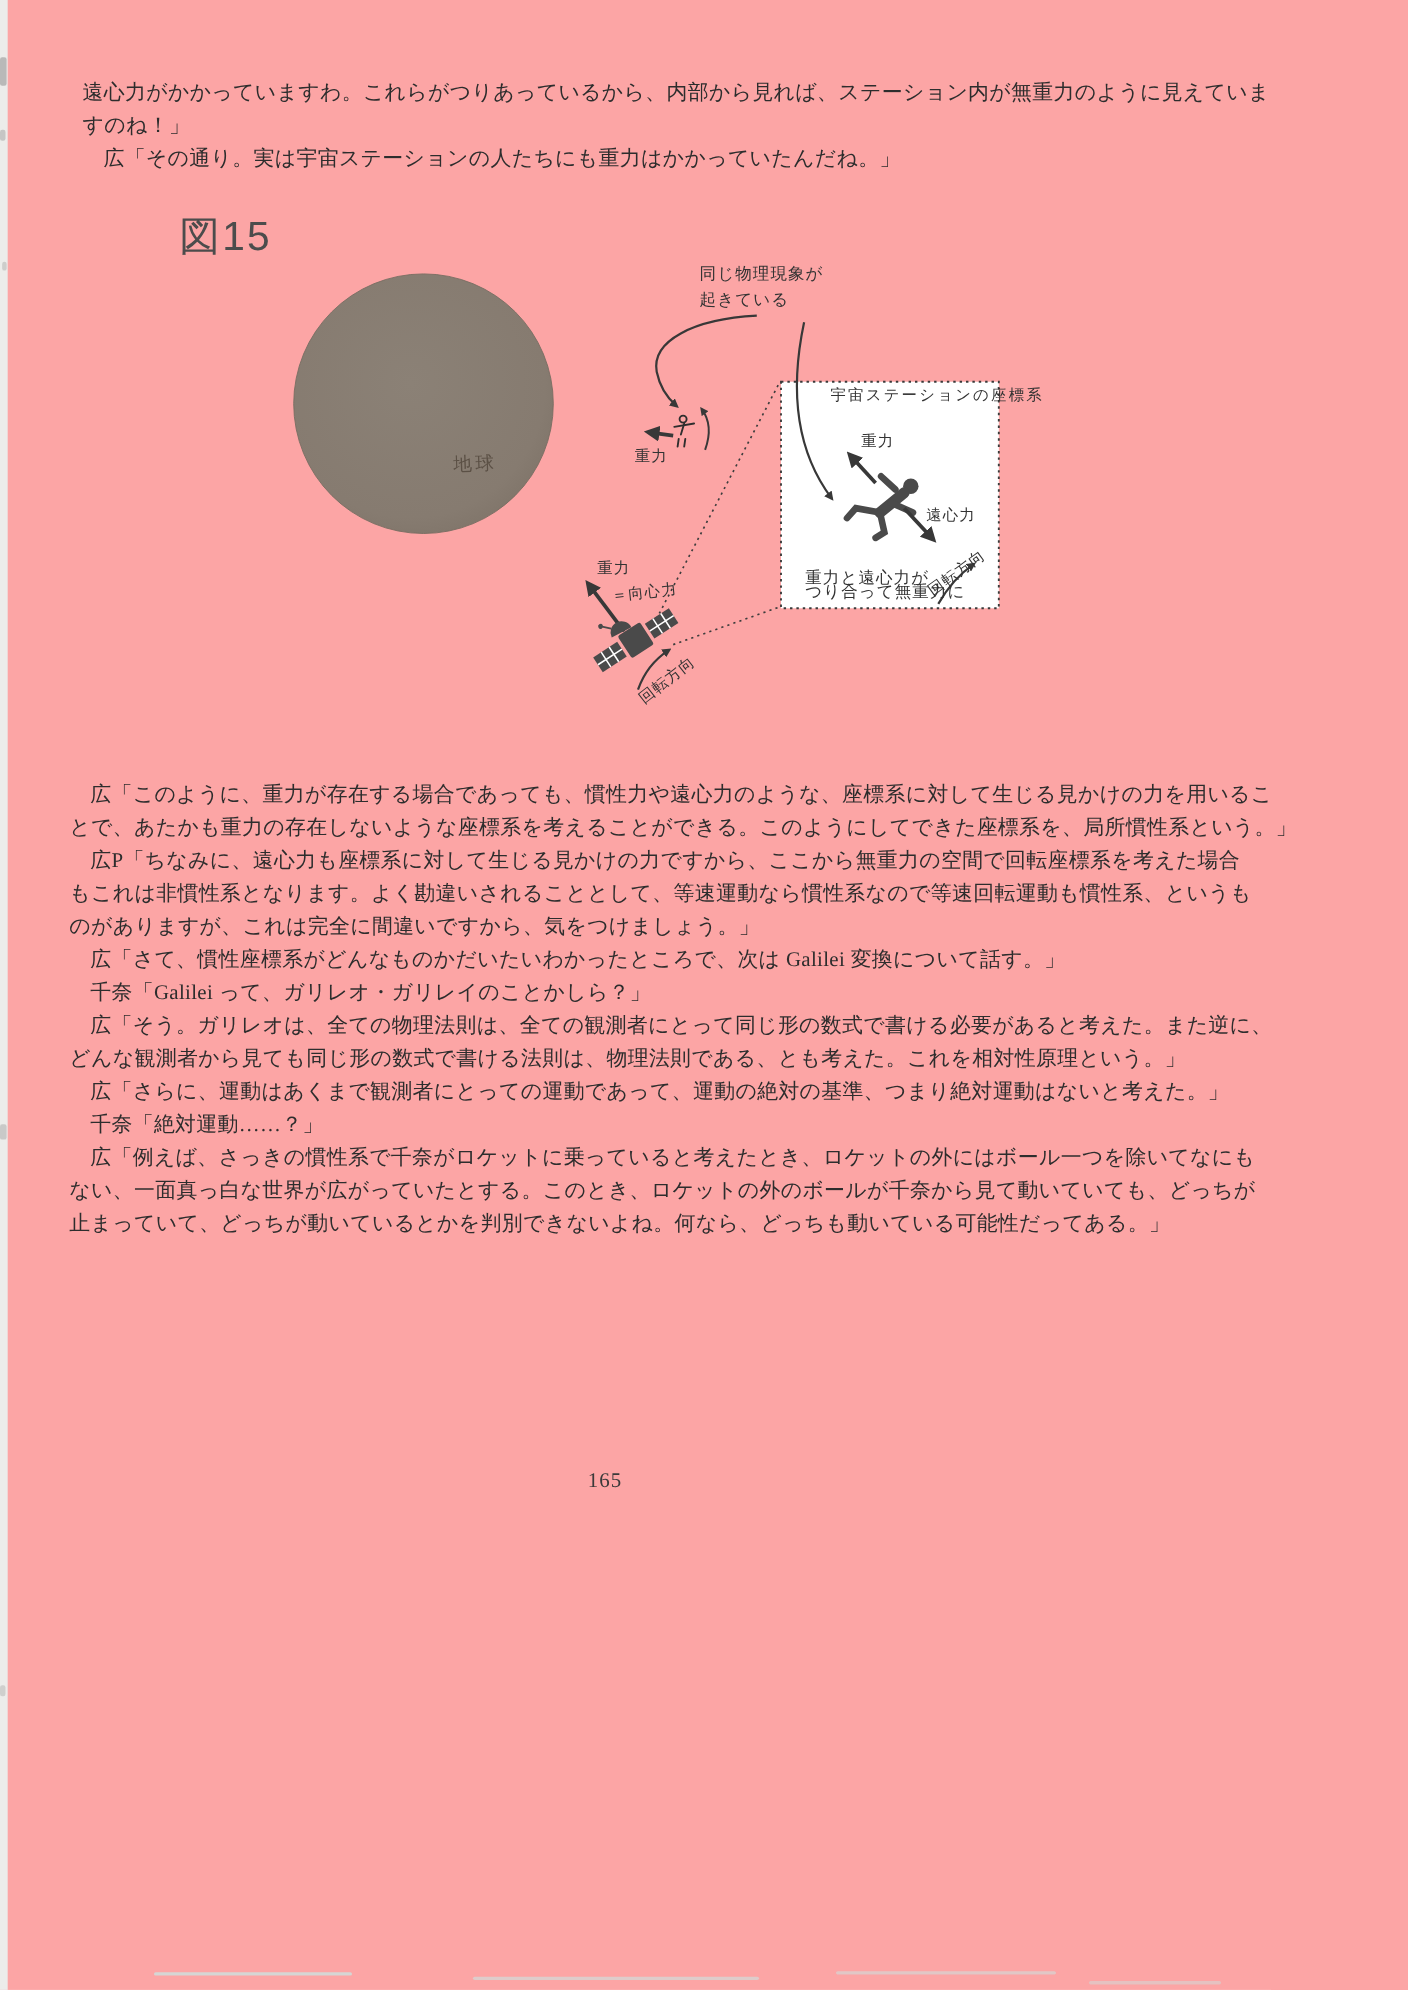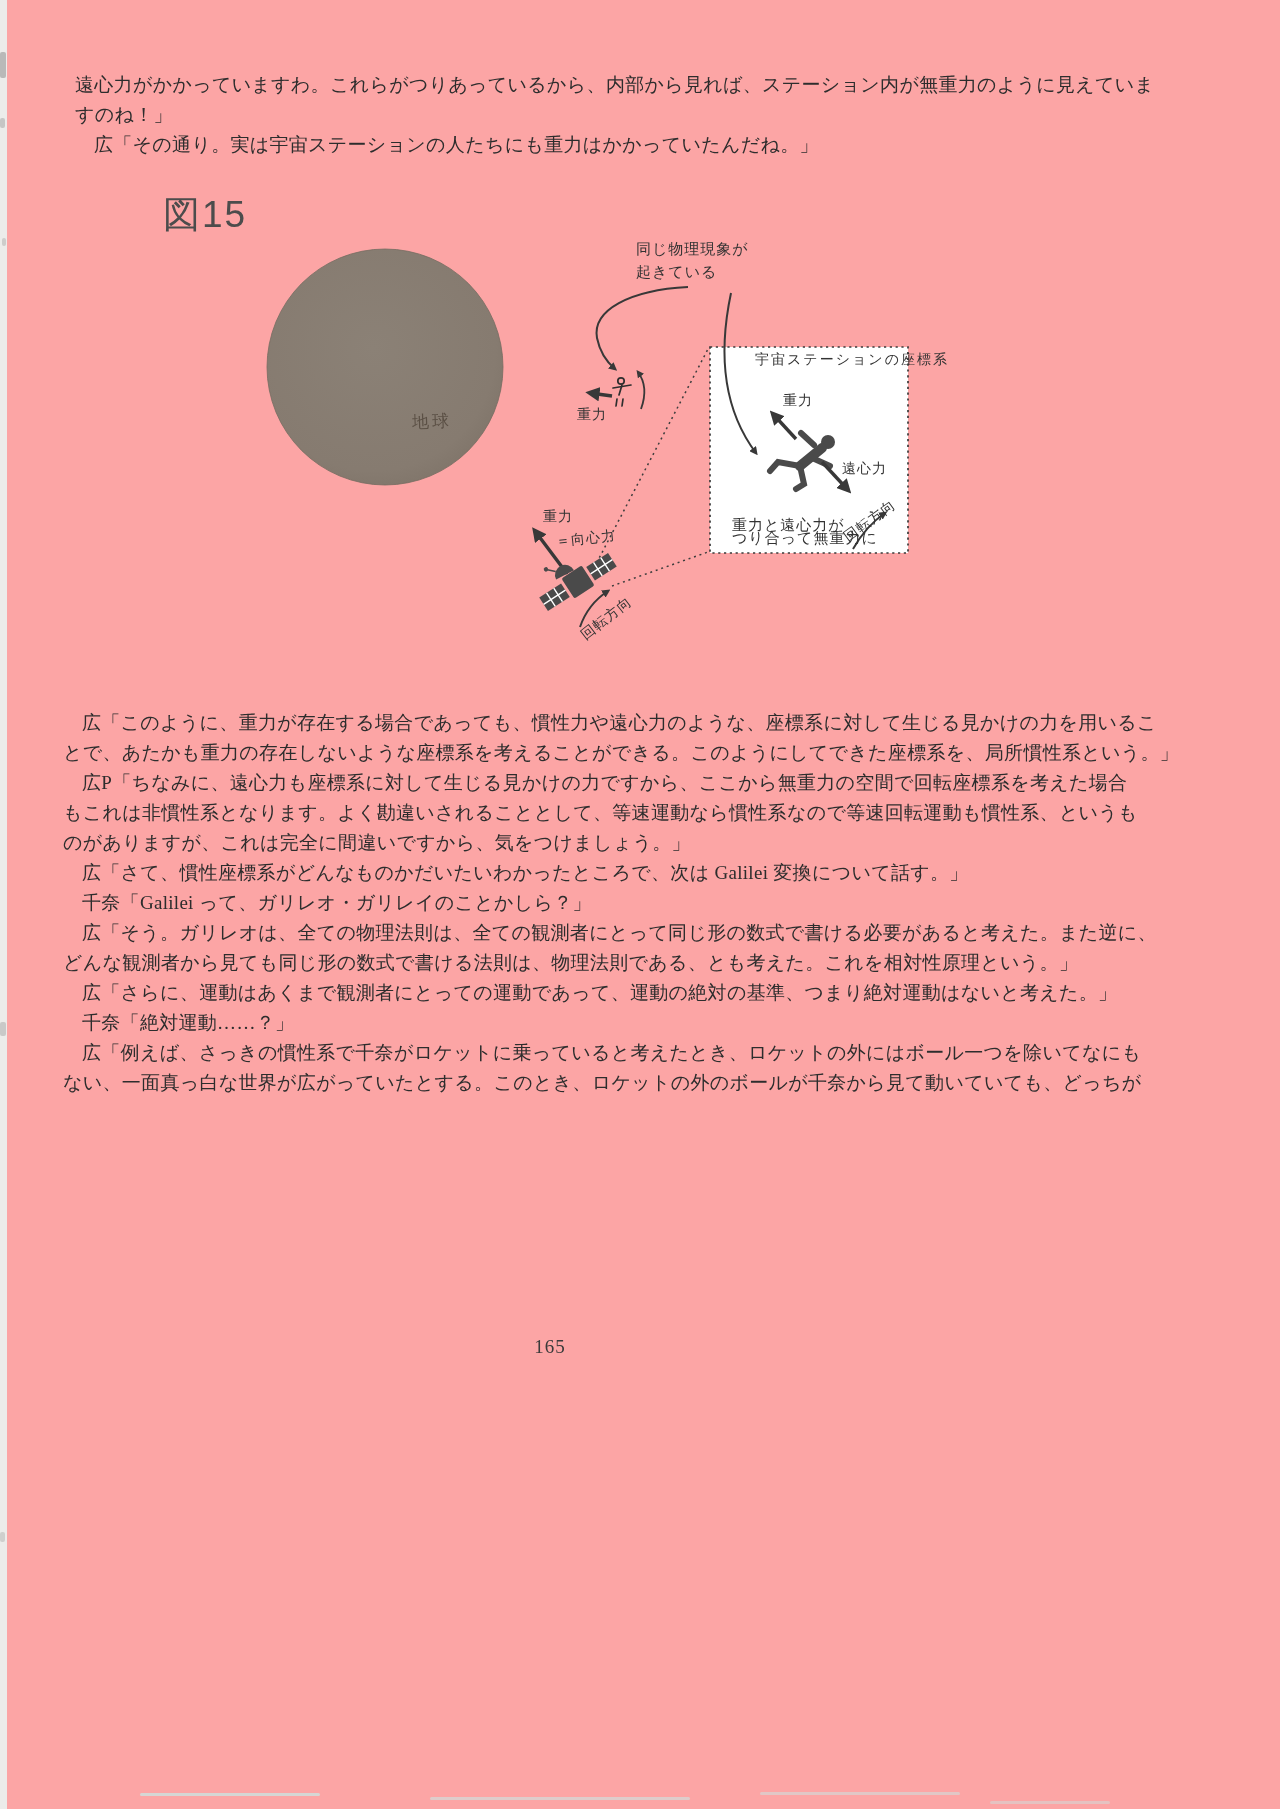--- a/index.html
+++ b/index.html
@@ -154,17 +154,18 @@
       <div class="tline">もこれは非慣性系となります。よく勘違いされることとして、等速運動なら慣性系なので等速回転運動も慣性系、というも</div>
       <div class="tline">のがありますが、これは完全に間違いですから、気をつけましょう。」</div>
       <div class="tline ind">広「さて、慣性座標系がどんなものかだいたいわかったところで、次は Galilei 変換について話す。」</div>
       <div class="tline ind">千奈「Galilei って、ガリレオ・ガリレイのことかしら？」</div>
       <div class="tline ind">広「そう。ガリレオは、全ての物理法則は、全ての観測者にとって同じ形の数式で書ける必要があると考えた。また逆に、</div>
       <div class="tline">どんな観測者から見ても同じ形の数式で書ける法則は、物理法則である、とも考えた。これを相対性原理という。」</div>
       <div class="tline ind">広「さらに、運動はあくまで観測者にとっての運動であって、運動の絶対の基準、つまり絶対運動はないと考えた。」</div>
       <div class="tline ind">千奈「絶対運動……？」</div>
       <div class="tline ind">広「例えば、さっきの慣性系で千奈がロケットに乗っていると考えたとき、ロケットの外にはボール一つを除いてなにも</div>
       <div class="tline">ない、一面真っ白な世界が広がっていたとする。このとき、ロケットの外のボールが千奈から見て動いていても、どっちが</div>
+      <div class="tline">止まっていて、どっちが動いているとかを判別できないよね。何なら、どっちも動いている可能性だってある。」</div>
     </div>
 
   <div class="pagenum">165</div>
 
 </div>
 
 </body></html>

